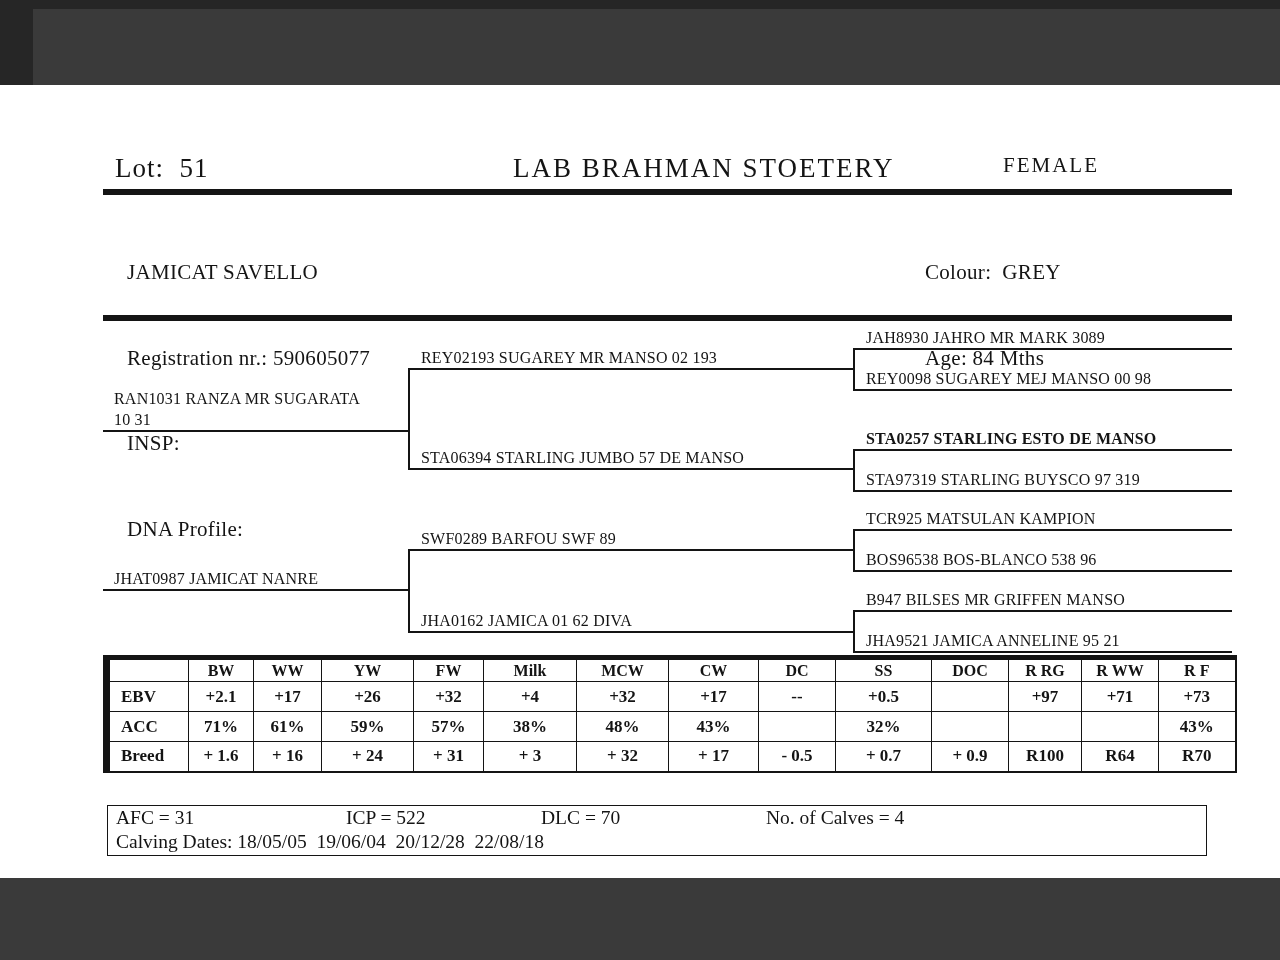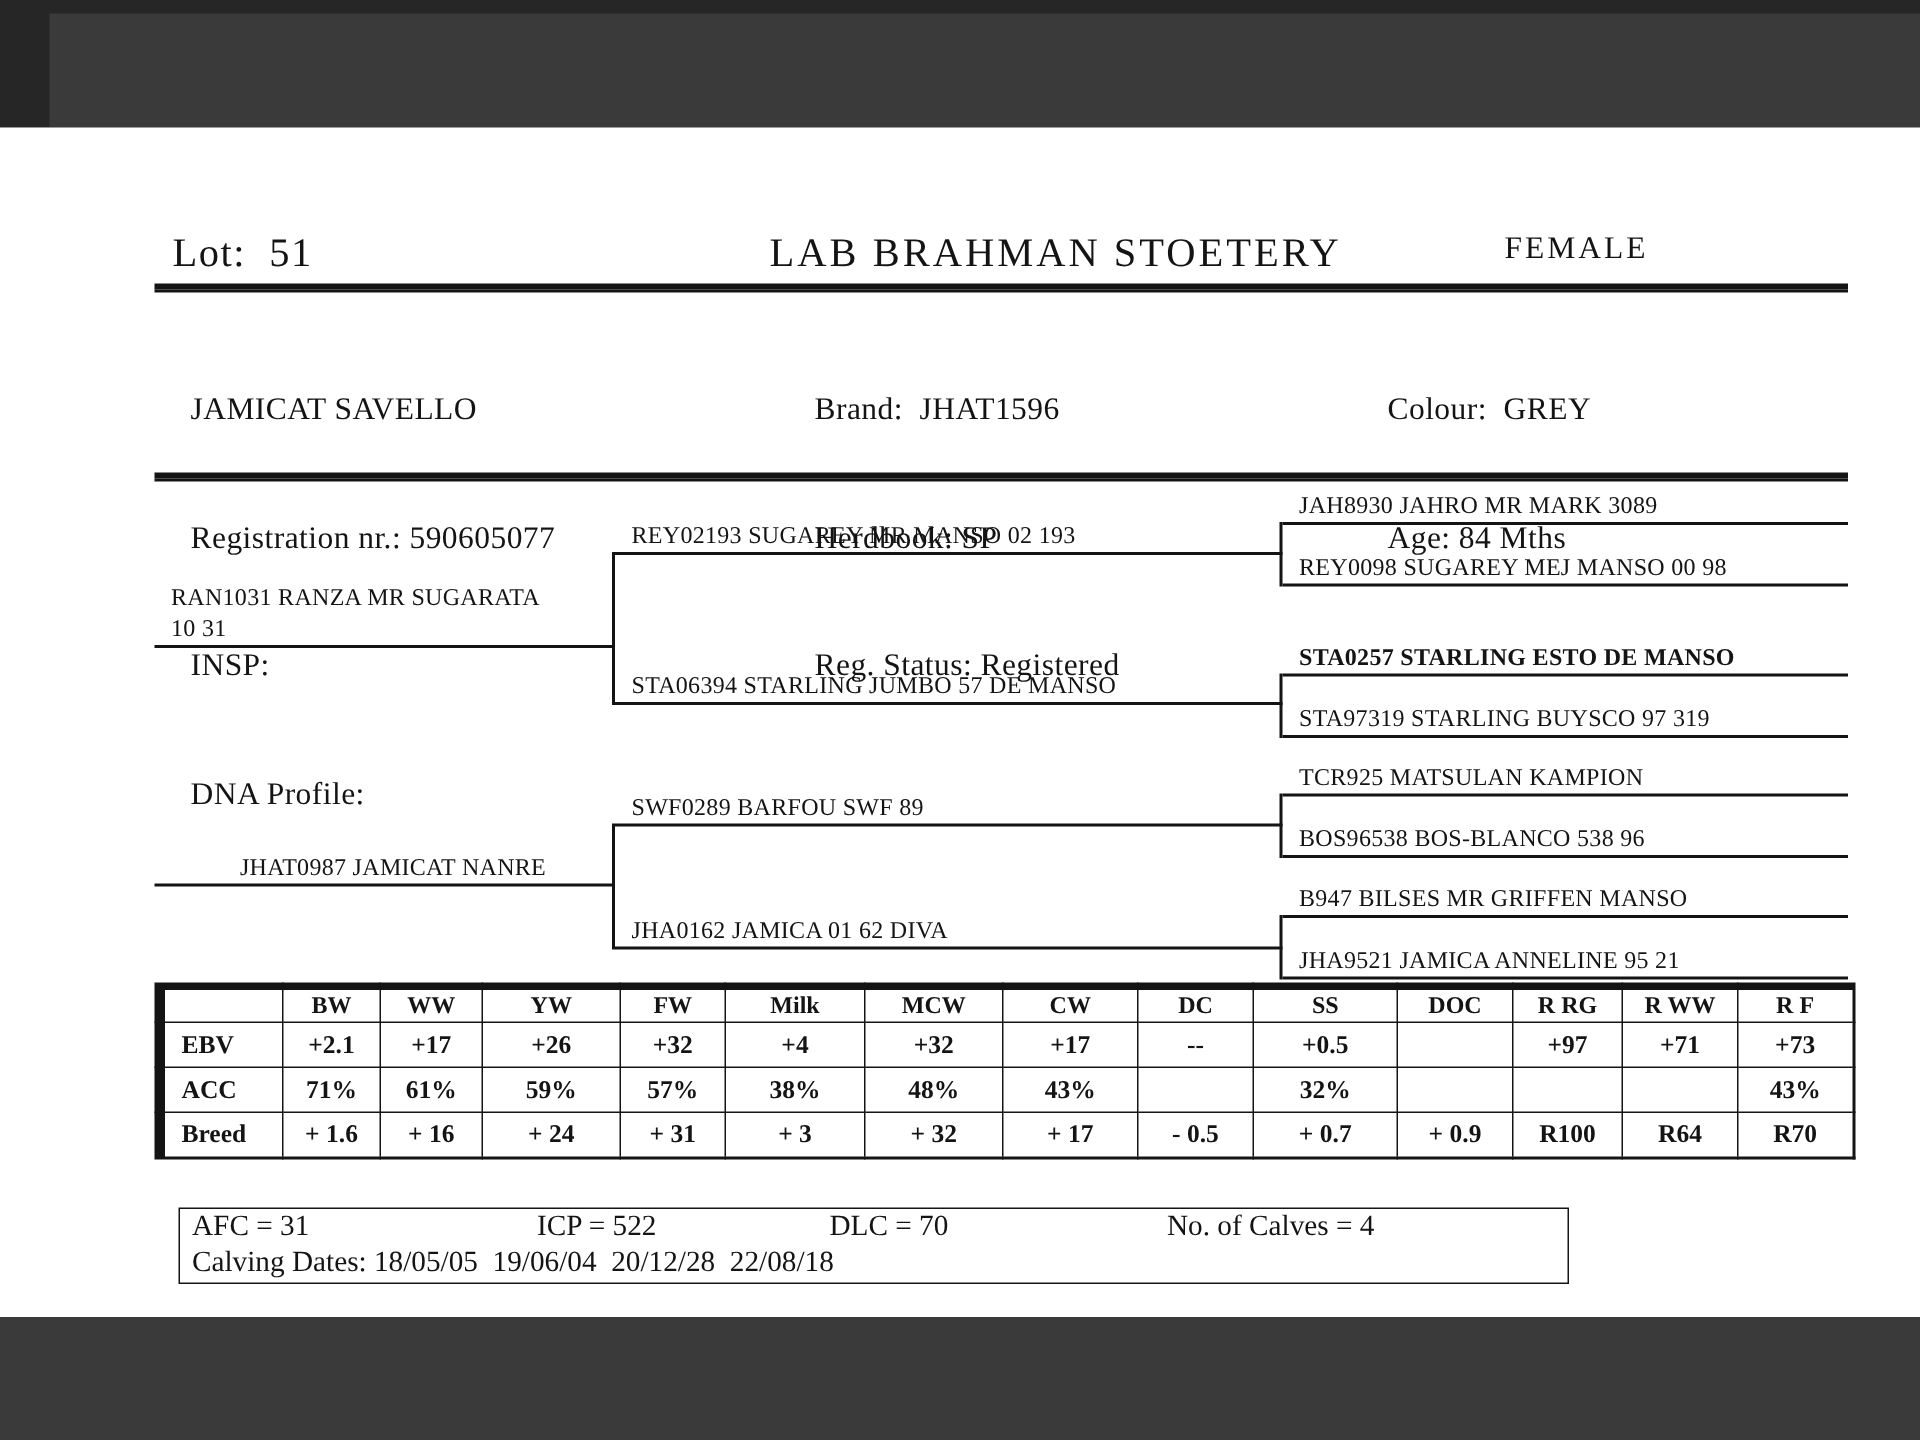--- a/index.html
+++ b/index.html
@@ -40,21 +40,21 @@
   .ebv-table { position: absolute; left: 103px; top: 570px; width: 1129px; border-collapse: collapse; table-layout: fixed;
                border: 2px solid #141414; border-top: 5px solid #141414; border-left: 7px solid #141414; }
   .ebv-table th, .ebv-table td { border: 1.5px solid #141414; font-weight: bold; text-align: center; overflow: hidden; }
   .ebv-table th { font-size: 16px; height: 24px; }
   .ebv-table td { font-size: 17px; height: 30px; }
   .ebv-table td.rowlabel { text-align: left; padding-left: 11px; }
 
   
   .met-box { position: absolute; left: 107px; top: 688px; width: 1125px; height: 28px; border: 1.5px solid #141414;
              font-size: 20px; line-height: 25px; padding-left: 7px; letter-spacing: 1.2px; white-space: pre; }
-  .stats-box { position: absolute; left: 119px; top: 720px; width: 927px; height: 51px; border: 1.5px solid #141414; font-size: 19.5px; text-align: center; }
+  .stats-box { position: absolute; left: 107px; top: 720px; width: 1100px; height: 51px; border: 1.5px solid #141414; font-size: 19.5px; text-align: center; }
   .stats-box span { position: absolute; white-space: pre; }
   .s-afc { left: 8px; top: 1px; } .s-icp { left: 238px; top: 1px; } .s-dlc { left: 433px; top: 1px; } .s-calves { left: 658px; top: 1px; }
   .s-dates { left: 8px; top: 25px; }
 </style>
 </head>
 <body>
 
 <div class="viewport">
   <div class="bar bar-top">
     <div class="bar-top-edge"></div>
@@ -68,35 +68,30 @@
     <span class="abs hdr-sex">FEMALE</span>
 
     <div class="abs rule rule1"></div>
 
     <div class="info-col col1">
       <div>JAMICAT SAVELLO</div>
       <div>Registration nr.: 590605077</div>
       <div>INSP:</div>
       <div>DNA Profile:</div>
     </div>
-    <div class="info-col col2">
-      <div>Brand:  JHAT1596</div>
-      <div>Herdbook: SP</div>
-      <div>Reg. Status: Registered</div>
-    </div>
     <div class="info-col col3">
       <div>Colour:  GREY</div>
       <div>Age: 84 Mths</div>
     </div>
 
     <div class="abs rule rule2"></div>
 
     <div class="ped g1" style="top:303px;">RAN1031 RANZA MR SUGARATA
 10 31</div>
-    <div class="ped g1" style="top:483px;text-align:center;">JHAT0987 JAMICAT NANRE</div>
+    <div class="ped g1" style="top:483px;">JHAT0987 JAMICAT NANRE</div>
 
     <div class="ped g2" style="top:262px;">REY02193 SUGAREY MR MANSO 02 193</div>
     <div class="ped g2" style="top:362px;">STA06394 STARLING JUMBO 57 DE MANSO</div>
     <div class="ped g2" style="top:443px;">SWF0289 BARFOU SWF 89</div>
     <div class="ped g2" style="top:525px;">JHA0162 JAMICA 01 62 DIVA</div>
 
     <div class="ped g3" style="top:243px;">JAH8930 JAHRO MR MARK 3089</div>
     <div class="ped g3" style="top:284px;">REY0098 SUGAREY MEJ MANSO 00 98</div>
     <div class="ped g3" style="top:344px;font-weight:bold;">STA0257 STARLING ESTO DE MANSO</div>
     <div class="ped g3" style="top:385px;">STA97319 STARLING BUYSCO 97 319</div>

